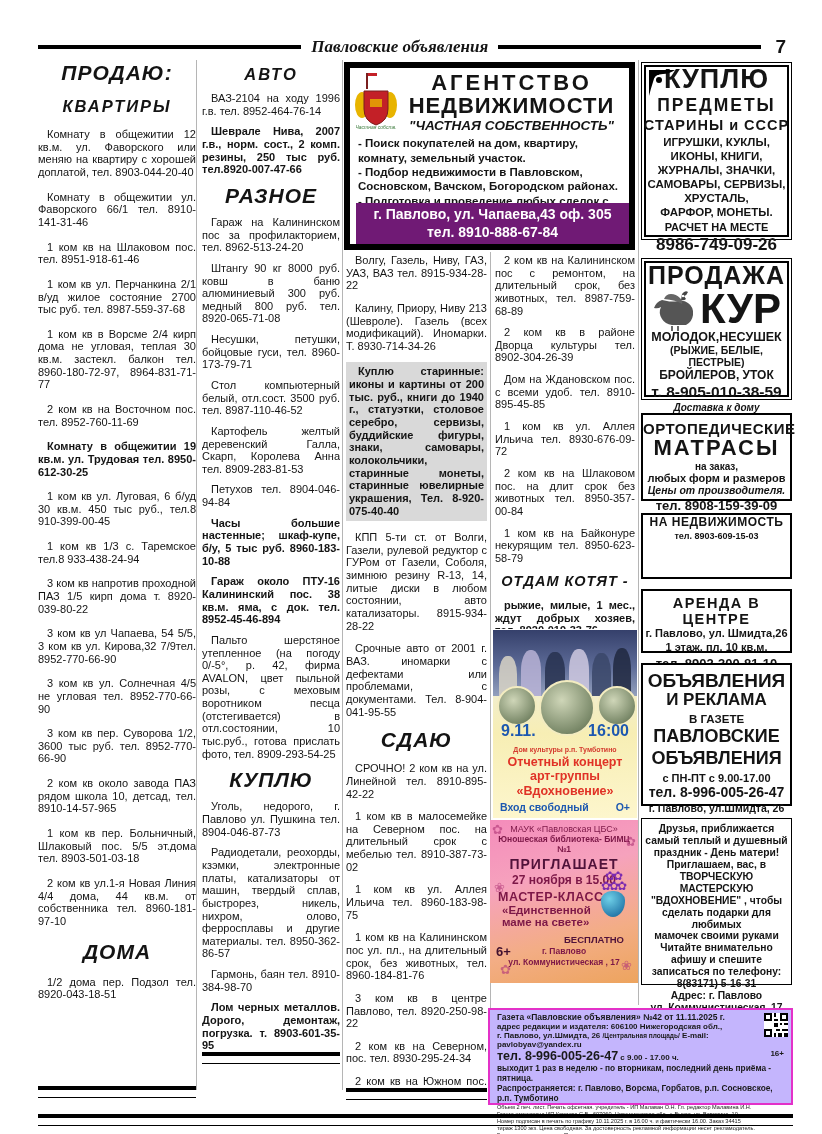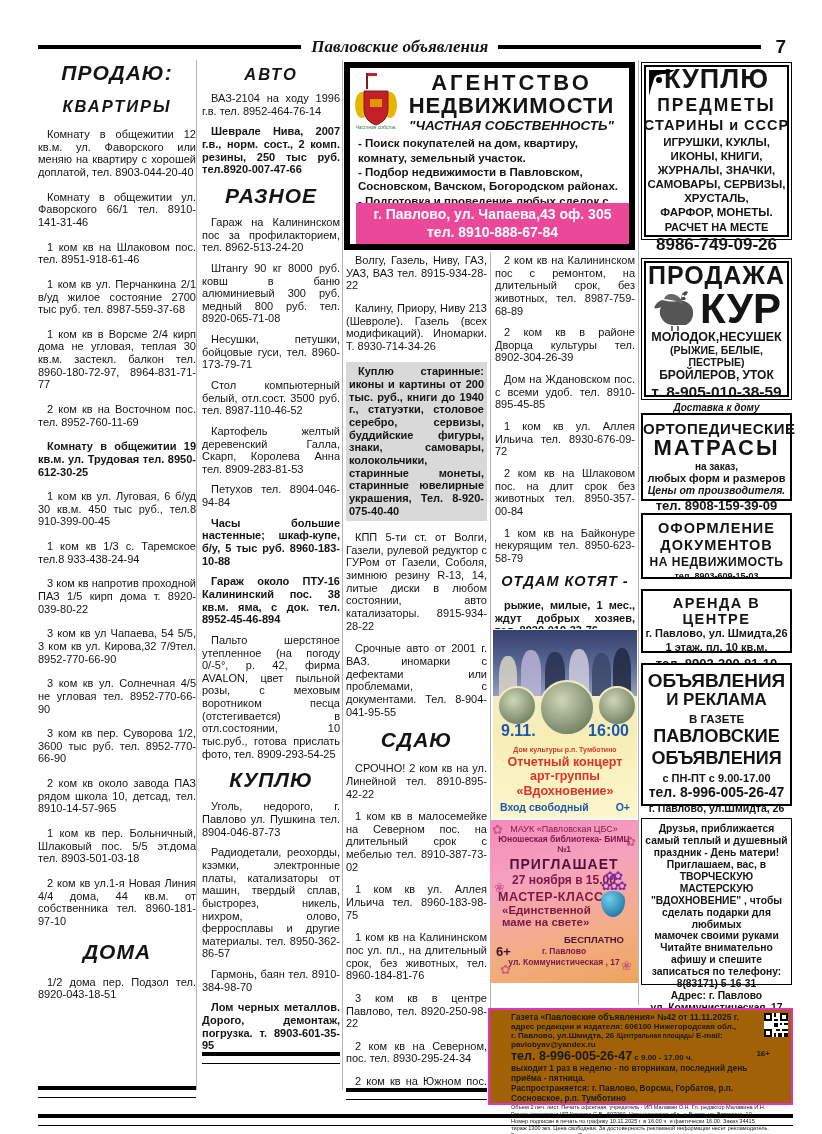--- a/index.html
+++ b/index.html
@@ -30,21 +30,21 @@
 
   
   .agency{position:absolute;left:344px;top:62px;width:291px;height:188px;border:6px solid #000000;box-sizing:border-box;background:#fff;}
   .agency .head{display:flex;align-items:flex-start;padding:3px 4px 0;}
   .agency .titles{flex:1;text-align:center;}
   .agency .t1{font-weight:bold;font-size:22px;letter-spacing:3px;line-height:1.05;}
   .agency .t2{font-weight:bold;font-size:22px;letter-spacing:1px;line-height:1.05;}
   .agency .sub{font-style:italic;font-weight:bold;font-size:13.5px;text-align:center;margin-top:1px;}
   .agency .bullets{padding:3px 6px 0 8px;}
   .agency .bullets div{font-weight:bold;font-size:11.5px;line-height:1.25;}
-  .agency .foot{position:absolute;left:6px;right:0;bottom:0;background:#ec4899;color:#fff;text-align:center;font-weight:bold;font-size:14px;line-height:1.3;padding:2px 0 3px;}
+  .agency .foot{position:absolute;left:6px;right:0;bottom:0;background:#701a75;color:#fff;text-align:center;font-weight:bold;font-size:14px;line-height:1.3;padding:2px 0 3px;}
 
   
   .rbox{position:absolute;left:641px;width:151px;box-sizing:border-box;background:#fff;text-align:center;}
   .b-solid{border:2px solid #000;}
   .b-double{border:1px solid #000;box-shadow:inset 0 0 0 2px #fff, inset 0 0 0 4px #000;}
   .kuplyu .big{font-weight:bold;font-size:27px;letter-spacing:1px;line-height:1;margin-top:3px;}
   .kuplyu .l2{font-weight:bold;font-size:17.5px;letter-spacing:2px;margin-top:2px;}
   .kuplyu .l3{font-size:14.5px;font-weight:bold;letter-spacing:1px;margin-top:1px;}
   .kuplyu .list{font-weight:bold;font-size:11.5px;line-height:1.22;margin-top:2px;}
   .kuplyu .cash{font-weight:bold;font-size:11px;margin-top:2px;}
@@ -99,21 +99,21 @@
   .mclass .nm{font-weight:bold;font-size:11.5px;text-align:left;padding-left:12px;}
   .mclass .free{font-weight:bold;font-size:9.5px;margin-top:6px;text-align:right;padding-right:14px;color:#50123a;}
   .mclass .ad1{font-weight:bold;font-size:8.5px;margin-top:1px;}
   .mclass .age{position:absolute;left:6px;bottom:24px;font-weight:bold;font-size:13px;color:#40102e;}
   .mclass .fl{position:absolute;color:#b43a7a;opacity:.65;font-size:13px;}
   .vasewrap{position:absolute;right:8px;top:52px;width:34px;text-align:center;}
   .vase-flowers{color:#7c2bb0;font-size:12px;line-height:.8;letter-spacing:-2px;}
   .vase-body{width:24px;height:26px;margin:0 auto;background:radial-gradient(circle at 35% 30%,#6fd0e8,#2a7fae 70%,#1d5e86);border-radius:45% 45% 50% 50%/35% 35% 62% 62%;}
 
   
-  .imprint{position:absolute;left:488px;top:1008px;width:305px;height:97px;background:#a16207;border:2px solid #e331c8;box-sizing:border-box;padding:2px 21px;color:#1a1a1a;}
+  .imprint{position:absolute;left:488px;top:1008px;width:305px;height:97px;background:#c4b5fd;border:2px solid #e331c8;box-sizing:border-box;padding:2px 7px;color:#1a1a1a;}
   .imprint .l1{font-weight:bold;font-size:8.5px;}
   .imprint .l2{font-weight:bold;font-size:8px;}
   .imprint .l3{font-weight:bold;font-size:8px;}
   .imprint .email{font-weight:bold;}
   .imprint .phonerow{font-weight:bold;font-size:8px;}
   .imprint .phonerow .big{font-size:12.5px;}
   .imprint .age{float:right;font-size:8px;font-weight:bold;}
   .imprint .l5{font-weight:bold;font-size:8.3px;}
   .imprint .l6{font-weight:bold;font-size:8.3px;}
   .imprint .fine{font-size:5.6px;line-height:1.25;white-space:pre-line;margin-top:1px;}
@@ -279,21 +279,20 @@
   <div class="rbox b-solid matrasy" style="top:413px;height:88px;">
     <div class="l1">ОРТОПЕДИЧЕСКИЕ</div>
     <div class="l2">МАТРАСЫ</div>
     <div class="l3">на заказ,</div>
     <div class="l4">любых форм и размеров</div>
     <div class="l5">Цены от производителя.</div>
     <div class="phone">тел. 8908-159-39-09</div>
   </div>
 
   <div class="rbox b-solid oform" style="top:513px;height:66px;">
-    <div class="l1">ОФОРМЛЕНИЕ ДОКУМЕНТОВ</div>
     <div class="l2">НА НЕДВИЖИМОСТЬ</div>
     <div class="phone">тел. 8903-609-15-03</div>
   </div>
 
   <div class="rbox b-solid arenda" style="top:589px;height:64px;">
     <div class="l1">АРЕНДА В ЦЕНТРЕ</div>
     <div class="l2">г. Павлово, ул. Шмидта,26</div>
     <div class="l2">1 этаж, пл. 10 кв.м.</div>
     <div class="phone">тел. 8902-300-81-10</div>
   </div>

